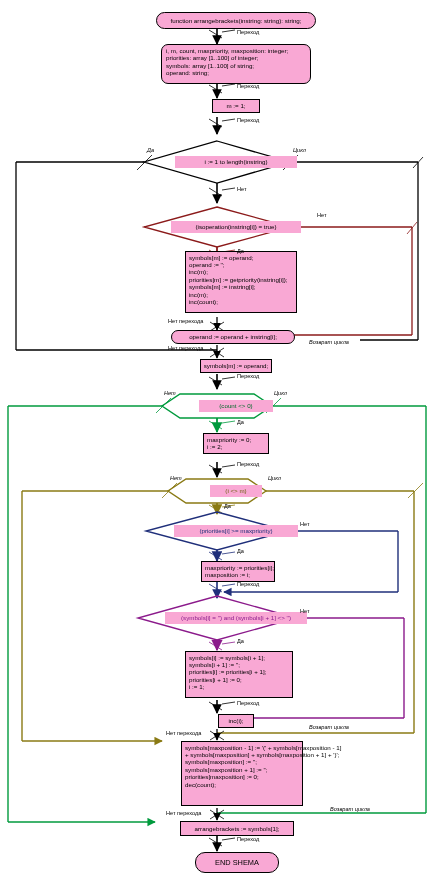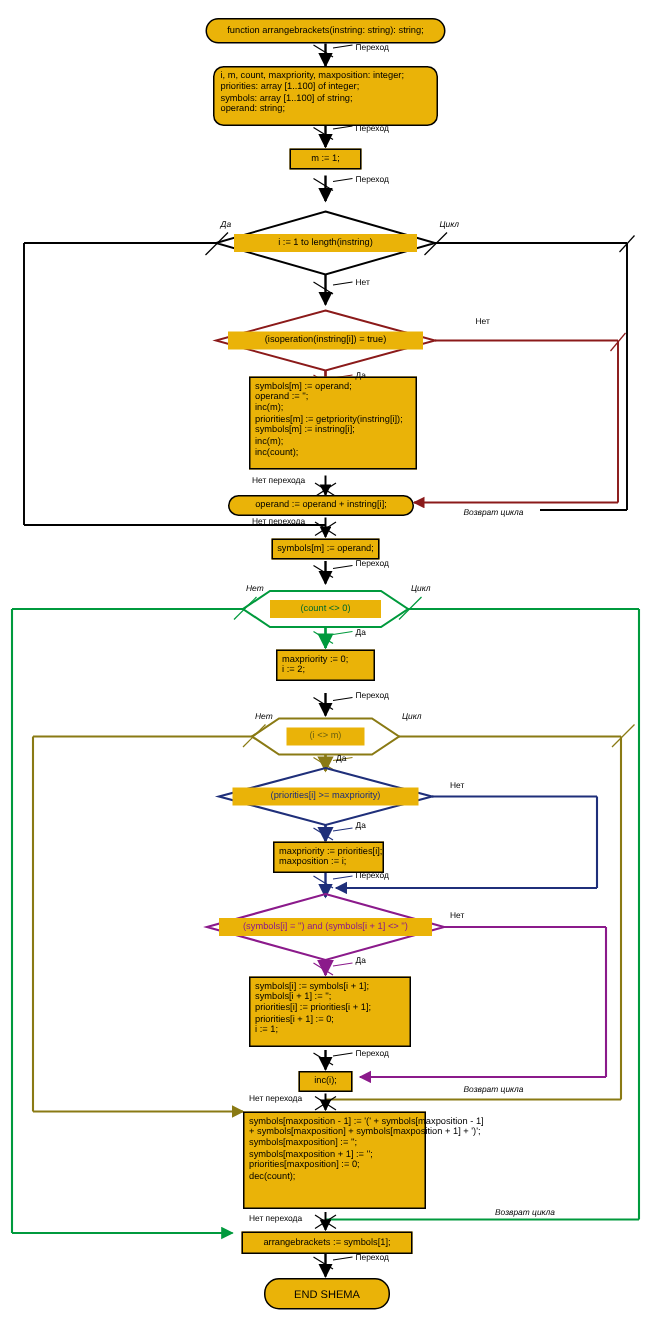--- a/index.html
+++ b/index.html
@@ -1,24 +1,24 @@
 <!DOCTYPE html>
 <html><head>
 <meta charset="utf-8">
 <style>
   html,body{margin:0;padding:0;background:#ffffff;}
   body{width:434px;height:895px;position:relative;
        font-family:"Liberation Sans",sans-serif;color:#000;overflow:hidden;}
   #canvas{position:absolute;left:0;top:0;width:434px;height:895px;}
   svg{position:absolute;left:0;top:0;width:434px;height:895px;overflow:visible;}
 
-  .node{position:absolute;box-sizing:border-box;background:#eab308;
+  .node{position:absolute;box-sizing:border-box;background:#f9a8d4;
         font-size:6.2px;line-height:7.4px;text-align:center;
         display:flex;align-items:center;justify-content:center;
-        white-space:pre;z-index:4;}
+        white-space:pre;z-index:4;margin-left:19px;}
   .term{border:1px solid #000;border-radius:10px;}
   .decl{border:1px solid #000;border-radius:7px;text-align:left;
         justify-content:flex-start;padding:2px 4px;}
   .proc{border:1px solid #000;}
   .proc-left{text-align:left;justify-content:flex-start;padding:1.5px 3px;}
   .roundrect{border:1px solid #000;border-radius:8px;}
 
   .lbl{position:absolute;font-size:5.6px;line-height:6px;color:#000;
        white-space:nowrap;z-index:5;background:transparent;}
   .lbl-it{font-style:italic;}

